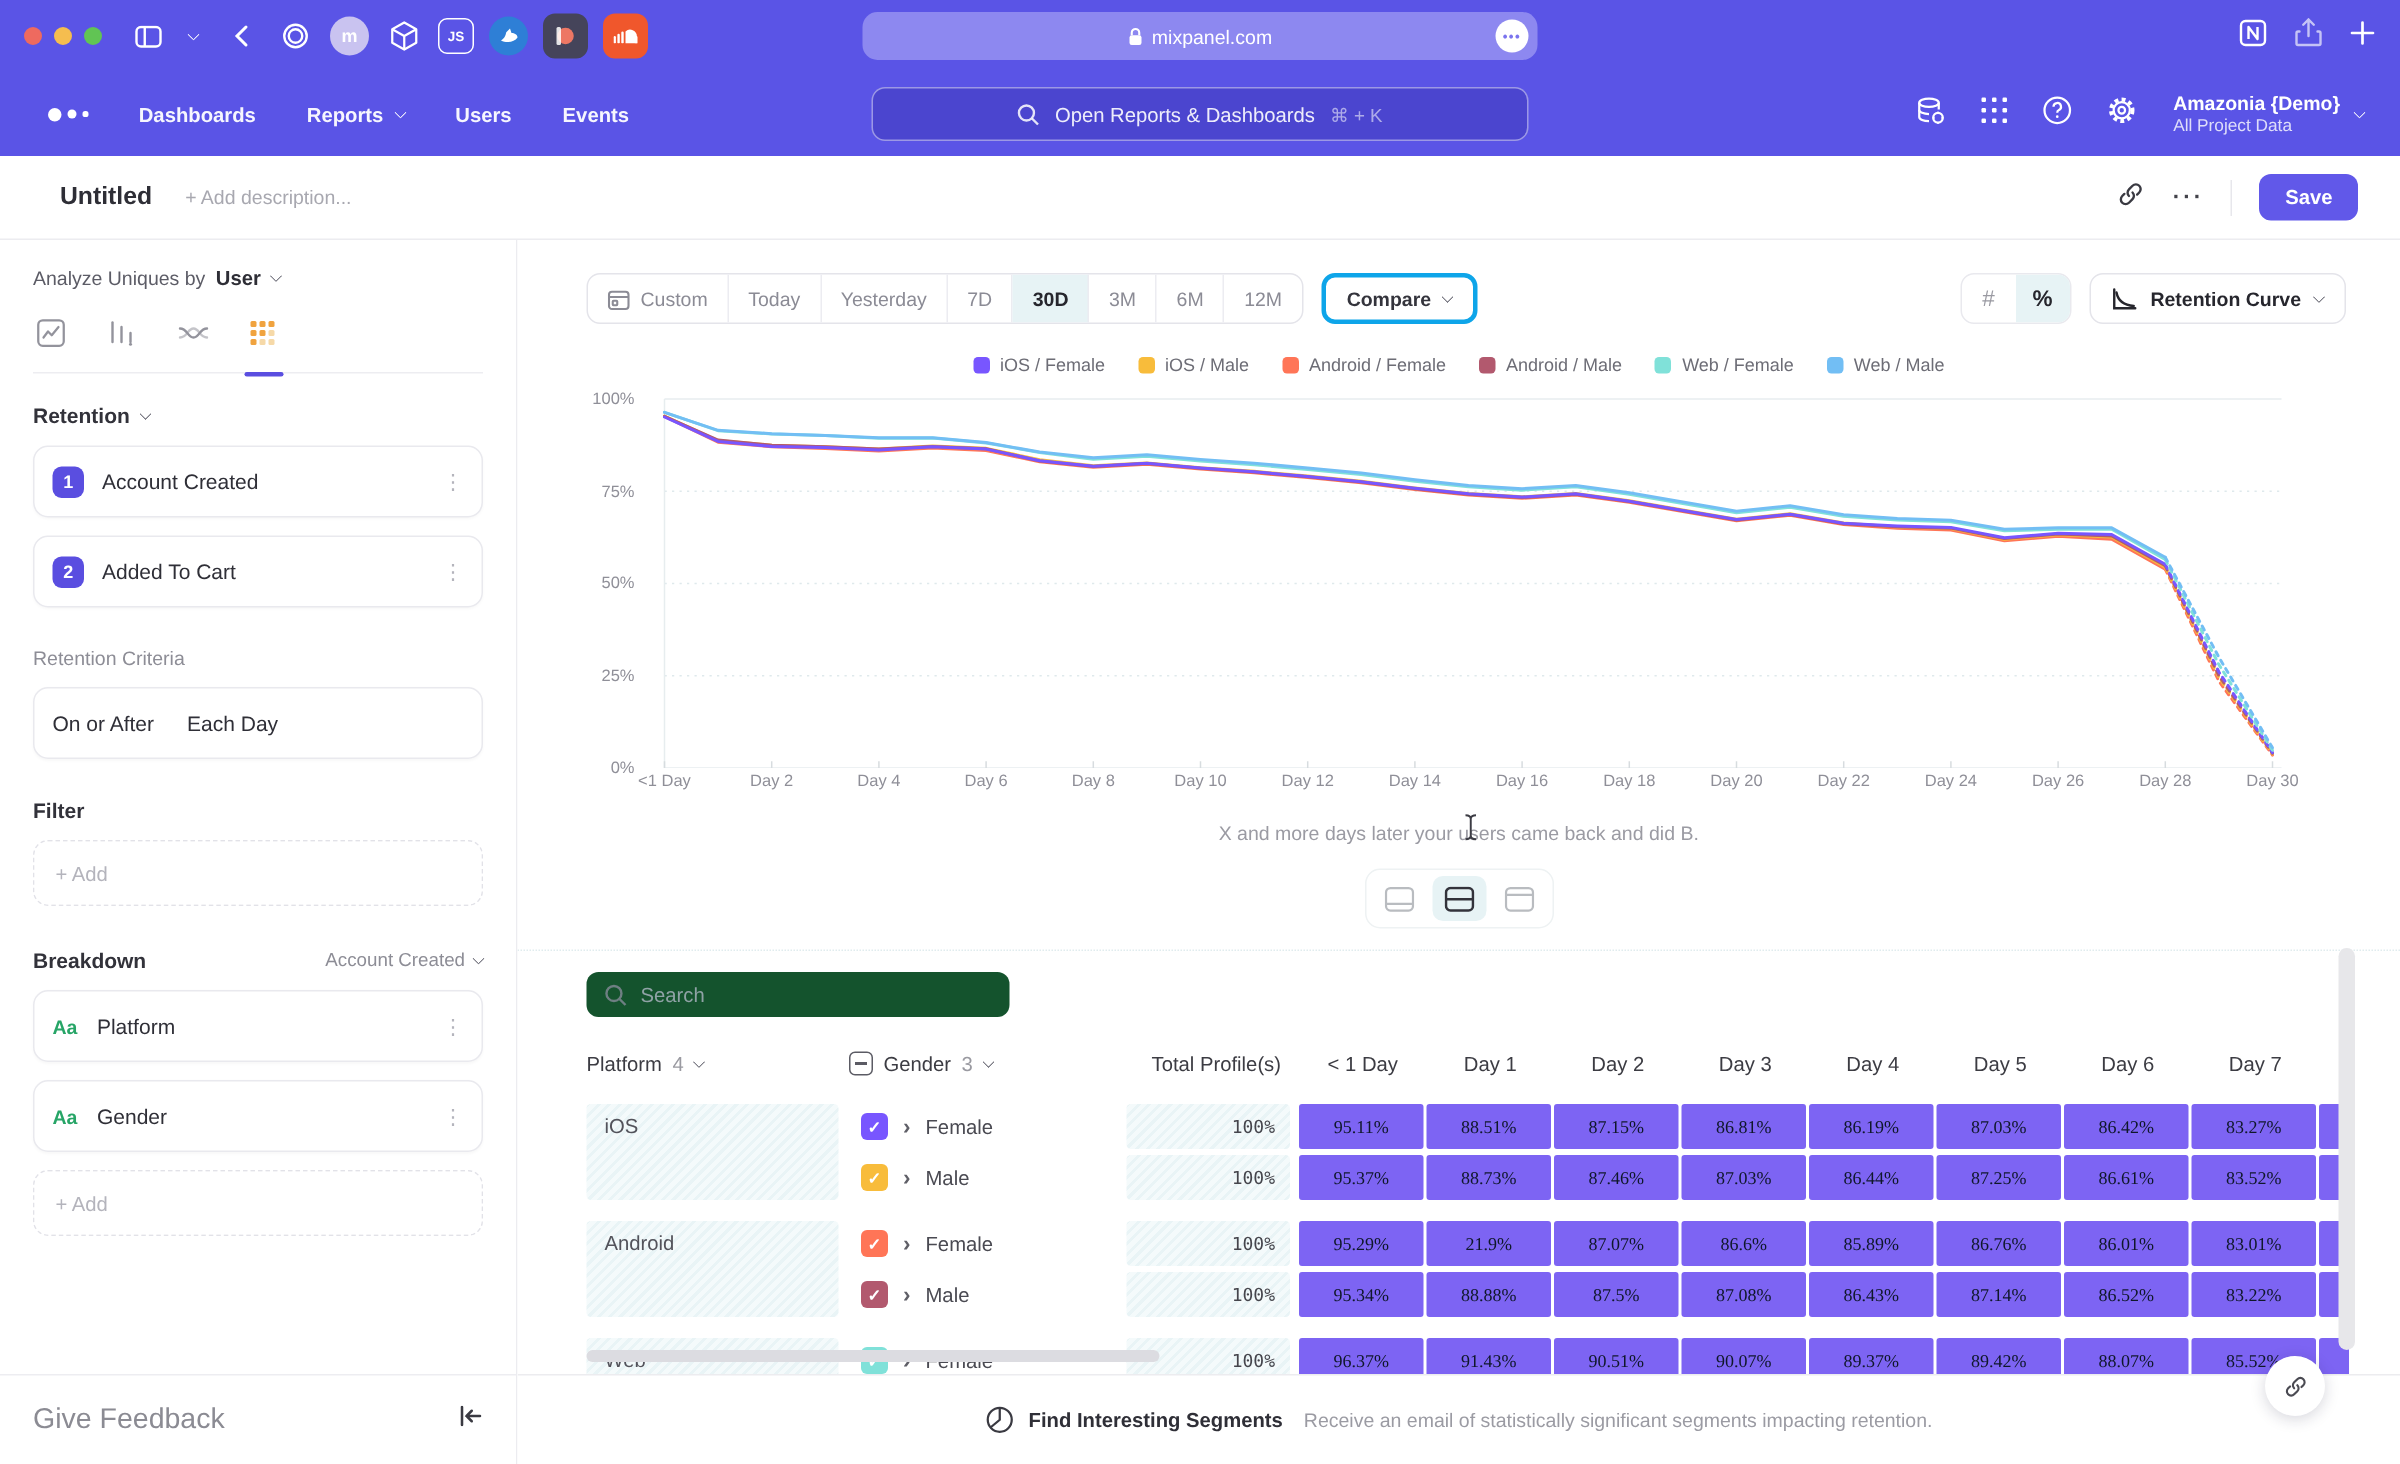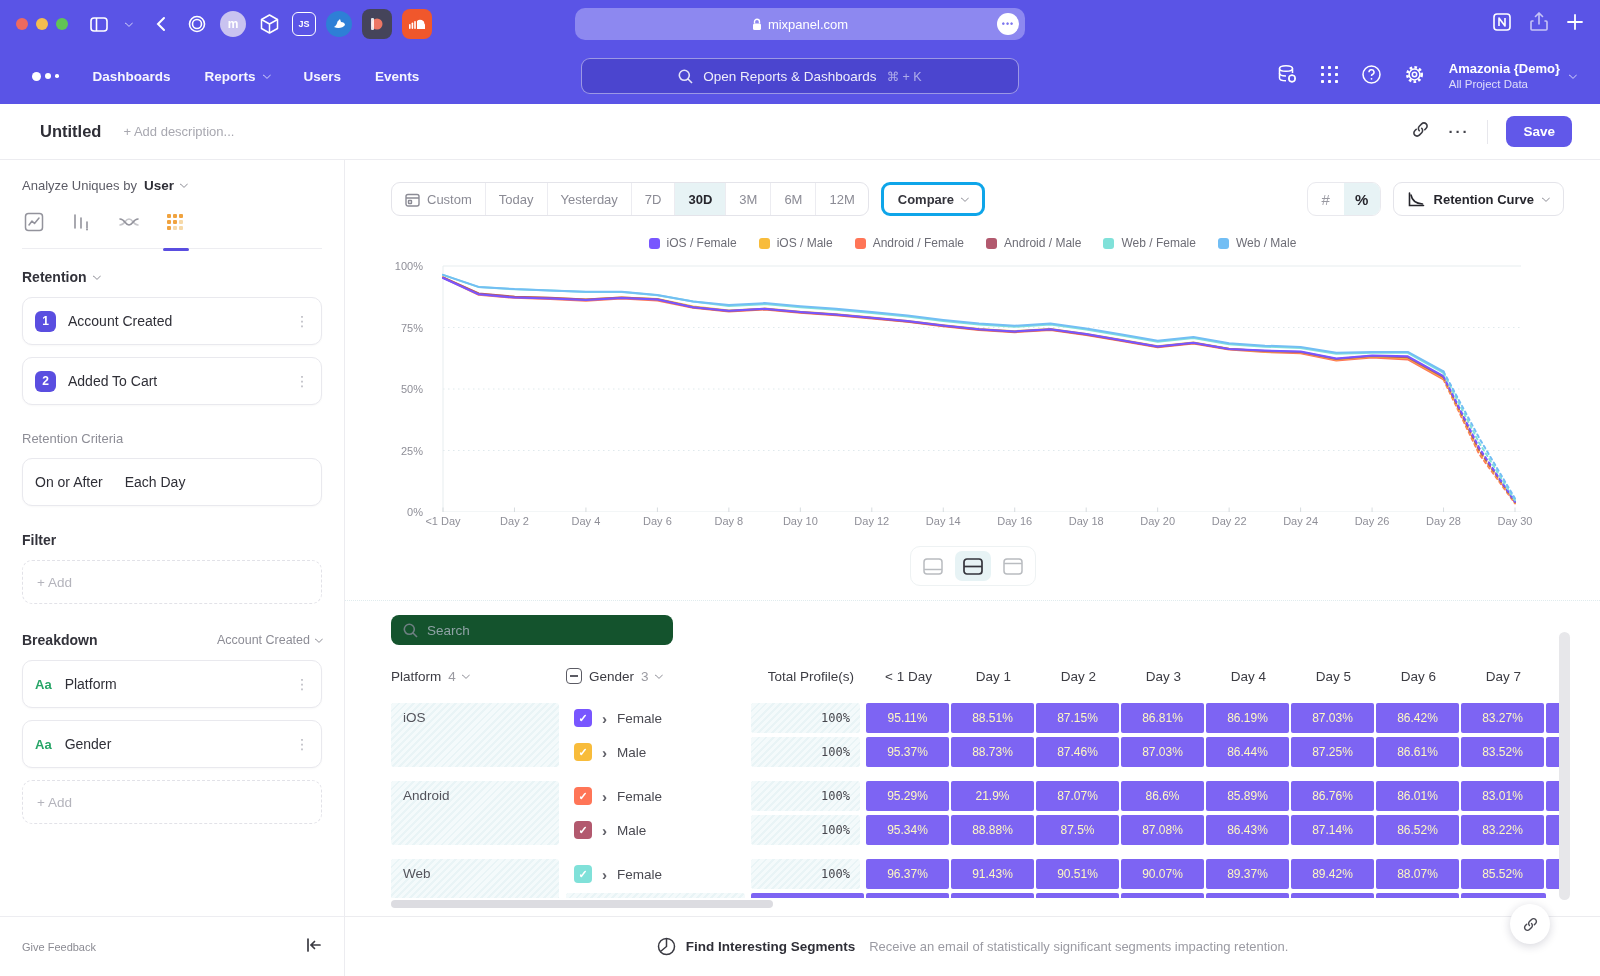--- a/index.html
+++ b/index.html
@@ -61,21 +61,21 @@
   .step-badge { width:21px; height:21px; border-radius:6px; background:#5a4ee0; color:#fff; font-size:12px; font-weight:700;
     display:flex; align-items:center; justify-content:center; margin-right:12px; }
   .sb-card .lbl { font-size:14px; color:#2f2f37; font-weight:500; }
   .kebab { margin-left:auto; color:#b4b4bc; font-size:14px; letter-spacing:0; }
   .aa { color:#27a567; font-size:13px; font-weight:700; margin-right:13px; }
   .add-card { border:1px dashed #e2e2e8; border-radius:10px; height:44px; display:flex; align-items:center; padding:0 14px;
     color:#b4b4bc; font-size:13.5px; margin-top:12px; }
   .bd-head { display:flex; align-items:center; margin-top:28px; }
   .bd-sel { margin-left:auto; font-size:12.5px; color:#8d8d96; display:flex; align-items:center; gap:6px; }
   .sb-footer { border-top:1px solid #ededf1; height:60px; display:flex; align-items:center; padding:0 22px; }
-  .feedback { color:#8b8b93; font-size:11px; }
+  .feedback { color:#8b8b93; font-size:19px; }
   .collapse { margin-left:auto; color:#3a3a42; }
 
   
   .main { flex:1; position:relative; background:#fff; overflow:hidden; }
   .controls-row { display:flex; align-items:center; padding:22px 36px 0 46px; }
   .range-group { display:flex; align-items:stretch; border:1px solid #e4e4ea; border-radius:9px; overflow:hidden; height:34px; background:#fff; }
   .range-btn { display:flex; align-items:center; gap:7px; padding:0 13px; font-size:13px; color:#8b8b95;
     border-right:1px solid #ececf1; cursor:pointer; }
   .range-btn:last-child { border-right:none; }
   .range-btn.active { background:#e7f3f5; color:#26262d; font-weight:700; }
@@ -126,21 +126,21 @@
   .cb { width:18px; height:18px; border-radius:4px; display:flex; align-items:center; justify-content:center;
     color:#fff; font-size:11px; font-weight:700; }
   .cb-ind { width:16px; height:16px; border:1.5px solid #5b5b64; border-radius:4px; display:flex; align-items:center; justify-content:center; background:#fff; }
   .cb-ind i { width:8px; height:1.6px; background:#5b5b64; display:block; }
   .exp { color:#5f5f67; font-size:15px; font-weight:700; line-height:1; }
   .gender-lbl { font-size:13.5px; color:#4a4a52; }
   .total-cell { height:30px; border-radius:3px; background:repeating-linear-gradient(135deg,#e9f4f6 0 2px,#f4fafb 2px 5px);
     display:flex; align-items:center; justify-content:flex-end; padding-right:10px;
     font-family:"DejaVu Sans Mono",monospace; font-size:12px; color:#45454c; margin-right:6px; }
   .val { height:30px; margin-right:2px; border-radius:2px; display:flex; align-items:center; justify-content:center;
-    color:#fef9c3; font-family:Liberation Sans, sans-serif; font-size:12px; }
+    color:#0f172a; font-family:Liberation Serif, serif; font-size:12px; }
   .val.partial { margin-right:0; }
 
   .h-scrollbar { position:absolute; left:46px; top:740px; width:382px; height:8px; border-radius:4px; background:#dcdce1; }
   .v-scrollbar { position:absolute; right:30px; top:472px; width:11px; height:268px; border-radius:6px; background:#e7e7ea; }
 
   .main-footer { position:absolute; left:0; right:0; bottom:0; height:60px; border-top:1px solid #ececef;
     display:flex; align-items:center; padding:0 28px; background:#fff;justify-content:center; }
   .mf-title { font-size:13.5px; font-weight:700; color:#2f2f37; margin:0 14px 0 10px; }
   .mf-desc { font-size:13px; color:#9b9ba3; }
   .fab { position:absolute; right:50px; bottom:32px; width:40px; height:40px; border-radius:50%; background:#fff;
@@ -580,20 +580,28 @@
         <span style="left: 583.733px;">Day 16</span>
         <span style="left: 655.2px;">Day 18</span>
         <span style="left: 726.667px;">Day 20</span>
         <span style="left: 798.133px;">Day 22</span>
         <span style="left: 869.6px;">Day 24</span>
         <span style="left: 941.067px;">Day 26</span>
         <span style="left: 1012.53px;">Day 28</span>
         <span style="left: 1084px;">Day 30</span>
       </div>
 
+    <div class="caption">
+      <span>X and more days later your users came back and did B.</span>
+      <span class="cursor-ibeam">
+        <svg width="11" height="19" viewBox="0 0 11 19" fill="none" stroke="#3c3c44" stroke-width="1.3">
+            <path d="M2 1.5 c2 0 3.5.7 3.5 2.5 c0-1.8 1.5-2.5 3.5-2.5 M2 17.5 c2 0 3.5-.7 3.5-2.5 c0 1.8 1.5 2.5 3.5 2.5 M5.5 4 V15"></path>
+          </svg>
+      </span>
+    </div>
 
     <div class="view-toggle-row">
       <div class="vt-group">
         <span class="vt">
           <svg width="20" height="17" viewBox="0 0 20 17" fill="none" stroke="currentColor" stroke-width="1.5">
               <rect x="1" y="1" width="18" height="15" rx="3"></rect>
               <line x1="1" y1="11.5" x2="19" y2="11.5"></line>
             </svg>
         </span>
         <span class="vt active">

